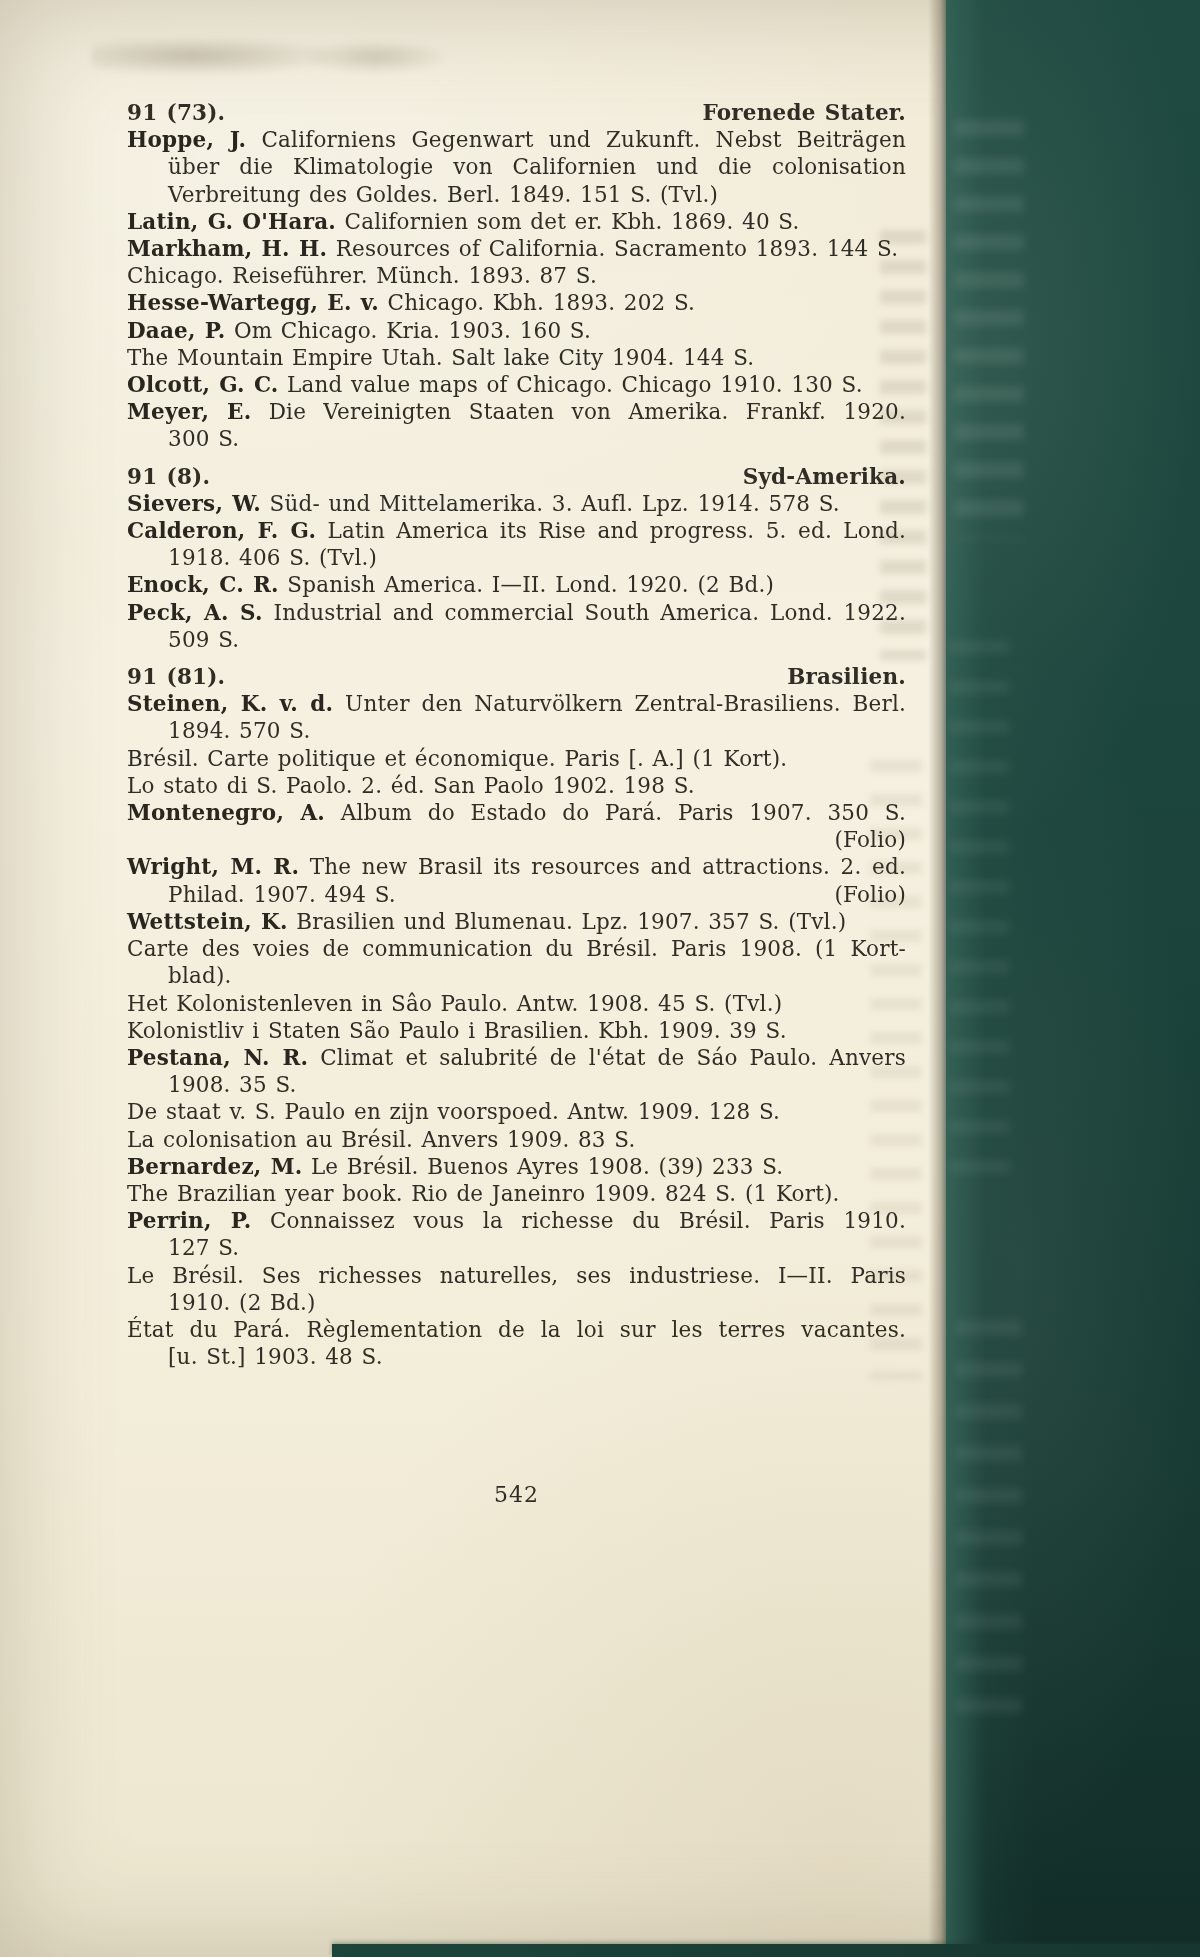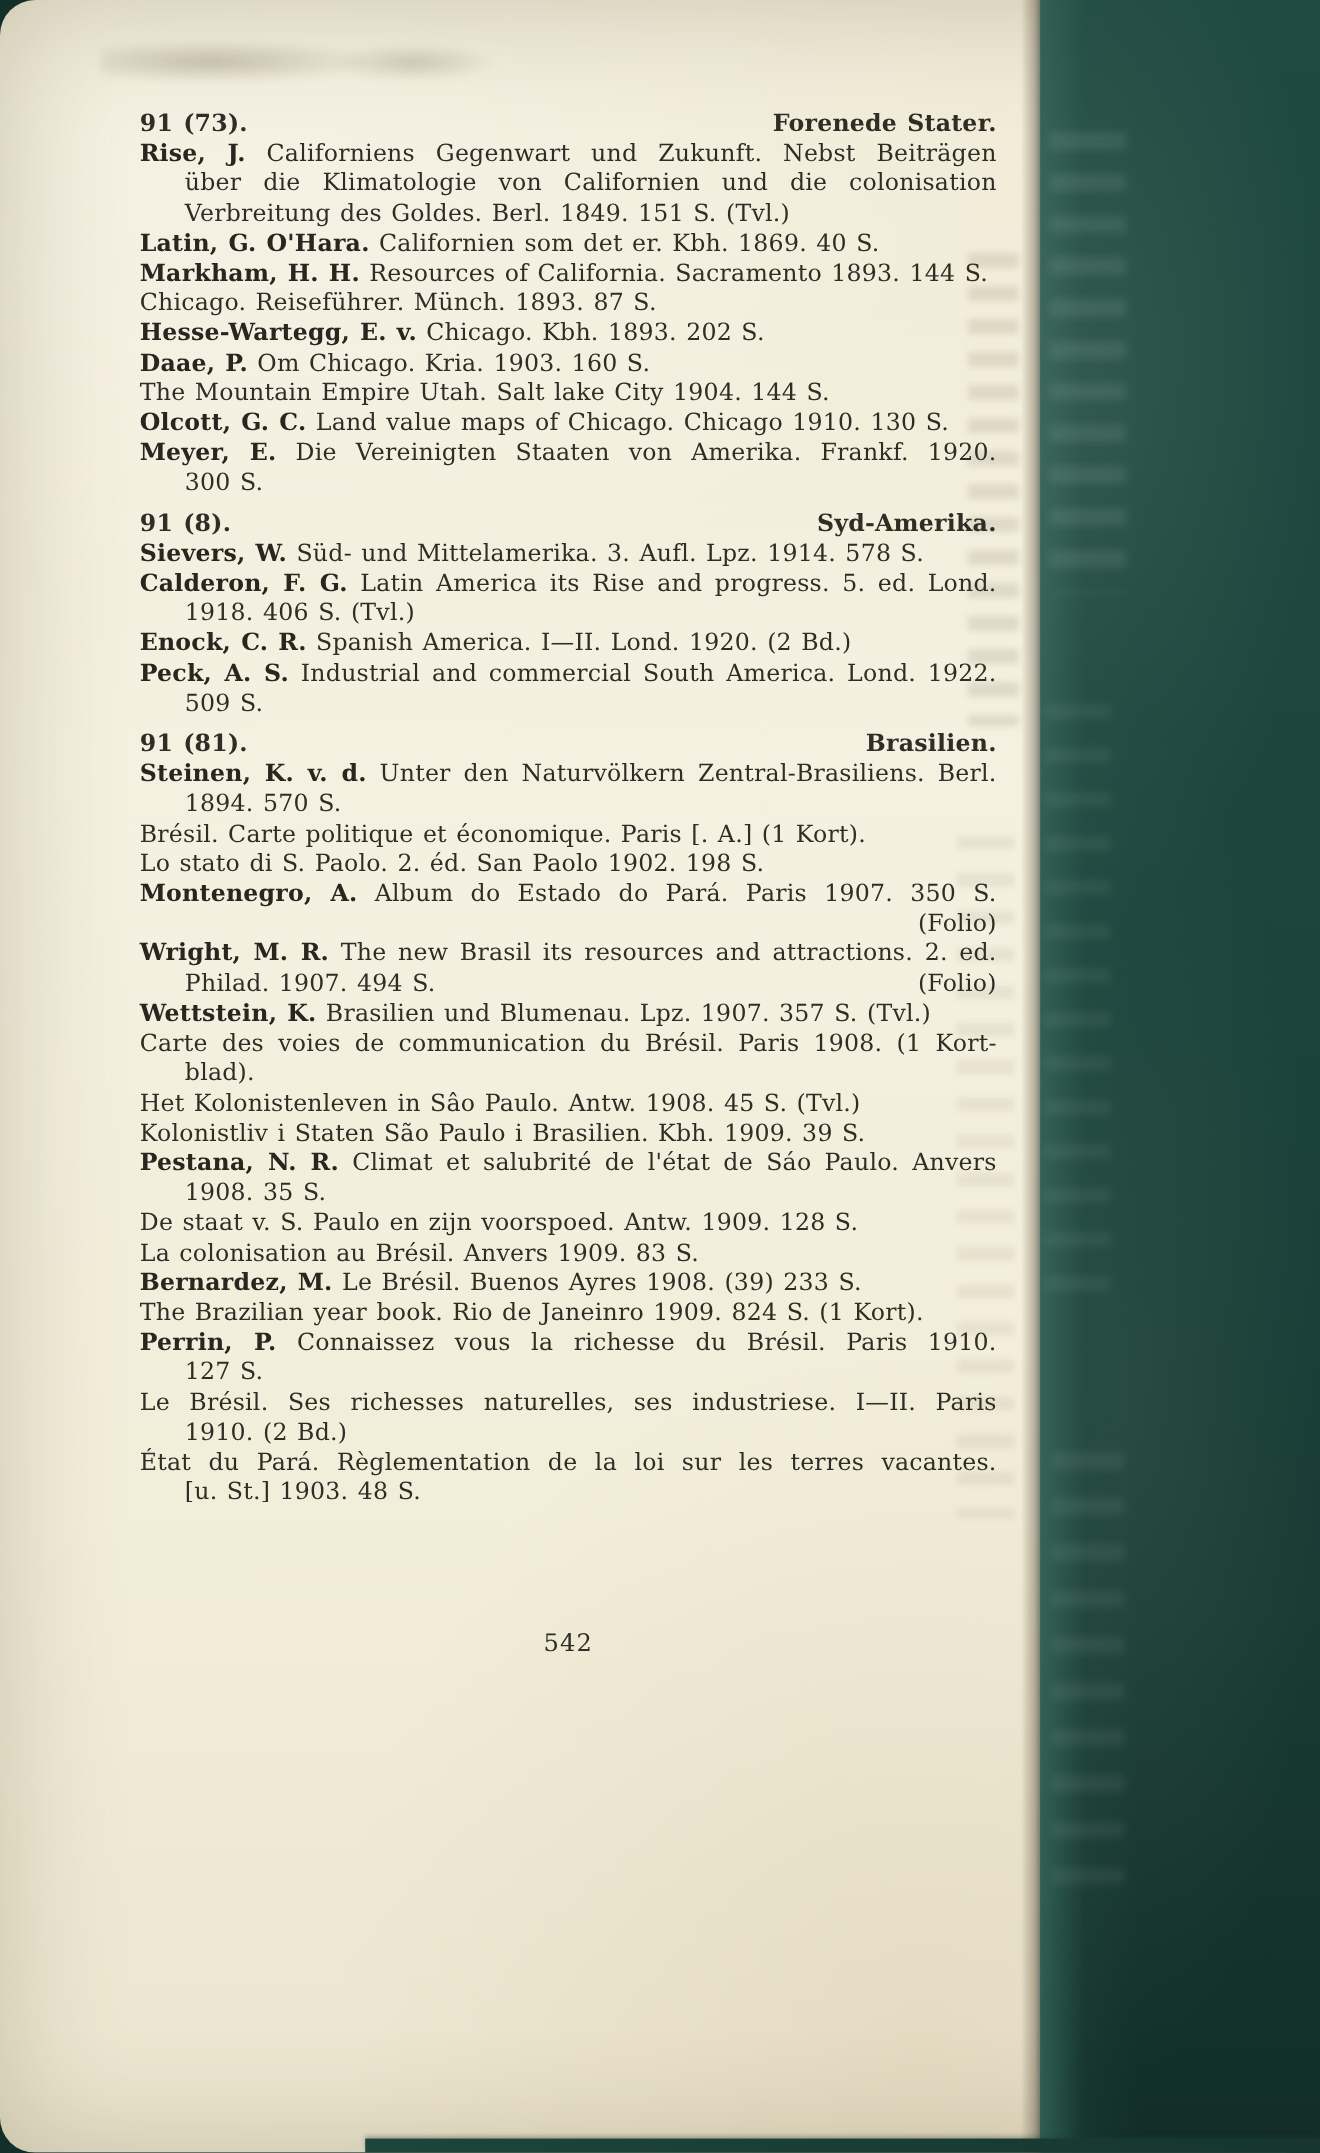--- a/index.html
+++ b/index.html
@@ -10,21 +10,20 @@
     overflow:hidden;
     background:#123029;
   }
   .scan {
     position:absolute; inset:0;
     background:
       radial-gradient(1100px 700px at 22% 8%, rgba(255,255,255,0.28), transparent 60%),
       radial-gradient(900px 1100px at 70% 95%, rgba(170,150,110,0.14), transparent 60%),
       linear-gradient(180deg,#f1ebd7 0%,#f5f0e0 35%,#f3eeda 70%,#ece5cf 100%);
     box-shadow: inset 0 0 110px rgba(110,100,70,0.30);
-    border-radius: 32px;
   }
   
   .smudge { position:absolute; pointer-events:none; filter:blur(3px); }
   .s-top1 { left:92px; top:36px; width:250px; height:40px;
     background:radial-gradient(ellipse at 40% 50%, rgba(120,113,90,0.35), transparent 70%); }
   .s-top2 { left:300px; top:40px; width:150px; height:34px;
     background:radial-gradient(ellipse at 50% 50%, rgba(120,113,90,0.28), transparent 70%); }
   .s-right1 { left:880px; top:230px; width:46px; height:430px;
     background:repeating-linear-gradient(180deg, rgba(120,110,85,0.16) 0 14px, transparent 14px 30px); }
   .s-right2 { left:870px; top:760px; width:52px; height:620px;
@@ -82,21 +81,21 @@
   <div class="smudge s-top2"></div>
   <div class="smudge s-right1"></div>
   <div class="smudge s-right2"></div>
 
   <div class="content" id="content">
       <section class="cat-section">
         <div class="line header">
           <span>91 (73).</span>
           <span>Forenede Stater.</span>
         </div>
-        <div class="line jst"><span class="left"><span class="b">Rise, J.</span> Californiens Gegenwart und Zukunft. Nebst Beiträgen</span></div>
+        <div class="line jst"><span class="left"><span class="b">Hoppe, J.</span> Californiens Gegenwart und Zukunft. Nebst Beiträgen</span></div>
         <div class="line ind jst"><span class="left">über die Klimatologie von Californien und die colonisation</span></div>
         <div class="line ind"><span class="left">Verbreitung des Goldes. Berl. 1849. 151 S. (Tvl.)</span></div>
         <div class="line"><span class="left"><span class="b">Latin, G. O'Hara.</span> Californien som det er. Kbh. 1869. 40 S.</span></div>
         <div class="line"><span class="left"><span class="b">Markham, H. H.</span> Resources of California. Sacramento 1893. 144 S.</span></div>
         <div class="line"><span class="left">Chicago. Reiseführer. Münch. 1893. 87 S.</span></div>
         <div class="line"><span class="left"><span class="b">Hesse-Wartegg, E. v.</span> Chicago. Kbh. 1893. 202 S.</span></div>
         <div class="line"><span class="left"><span class="b">Daae, P.</span> Om Chicago. Kria. 1903. 160 S.</span></div>
         <div class="line"><span class="left">The Mountain Empire Utah. Salt lake City 1904. 144 S.</span></div>
         <div class="line"><span class="left"><span class="b">Olcott, G. C.</span> Land value maps of Chicago. Chicago 1910. 130 S.</span></div>
         <div class="line jst"><span class="left"><span class="b">Meyer, E.</span> Die Vereinigten Staaten von Amerika. Frankf. 1920.</span></div>

